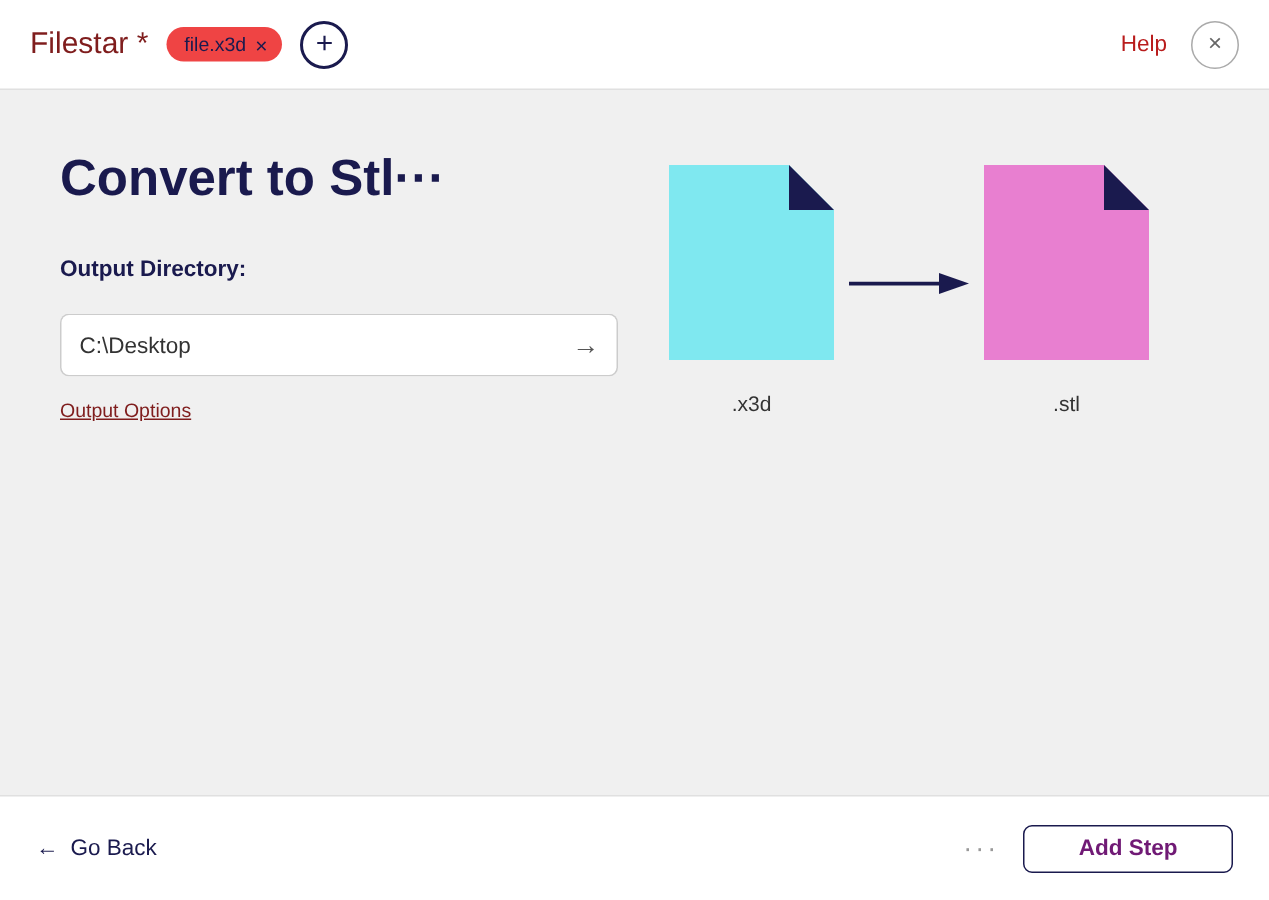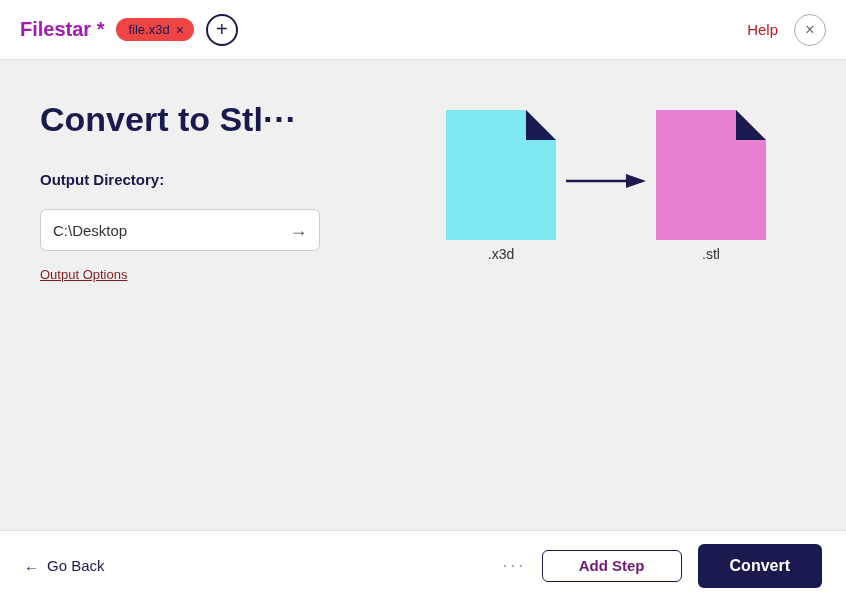--- a/index.html
+++ b/index.html
@@ -23,22 +23,22 @@
       padding: 0 20px;
       border-bottom: 1px solid #e0e0e0;
     }
     .header-left {
       display: flex;
       align-items: center;
       gap: 12px;
     }
     .app-title {
       font-size: 20px;
-      font-weight: 700;
-      color: #a21caf;
+      font-weight: 400;
+      color: #7f1d1d;
     }
     .file-tag {
       background: #ef4444;
       color: #1a1a4e;
       border-radius: 20px;
       padding: 4px 10px 4px 12px;
       font-size: 13px;
       display: flex;
       align-items: center;
       gap: 6px;
@@ -106,21 +106,21 @@
       font-size: 15px;
       font-weight: 600;
       color: #1a1a4e;
       margin-bottom: 21px;
     }
 
     .output-dir-row {
       display: flex;
       align-items: center;
       gap: 0;
-      width: 280px;
+      width: 372px;
       margin-bottom: 14px;
     }
     .output-dir-input {
       flex: 1;
       height: 42px;
       border: 1.5px solid #ccc;
       border-right: none;
       border-radius: 6px 0 0 6px;
       padding: 0 12px;
       font-size: 15px;
@@ -169,21 +169,21 @@
 
     .file-icon svg {
       width: 110px;
       height: 130px;
     }
 
     .file-label {
       text-align: center;
       font-size: 14px;
       color: #333;
-      margin-top: 6px;
+      margin-top: 21px;
     }
 
     .file-wrapper {
       display: flex;
       flex-direction: column;
       align-items: center;
     }
 
     .arrow-container {
       display: flex;
@@ -312,15 +312,14 @@
 </div>
 
 <div class="footer">
   <button class="go-back-btn">
     <span>←</span>
     <span>Go Back</span>
   </button>
   <div class="footer-right">
     <button class="more-options-btn">···</button>
     <button class="add-step-btn">Add Step</button>
-    <button class="convert-btn">Convert</button>
   </div>
 </div>
 
 </body></html>

